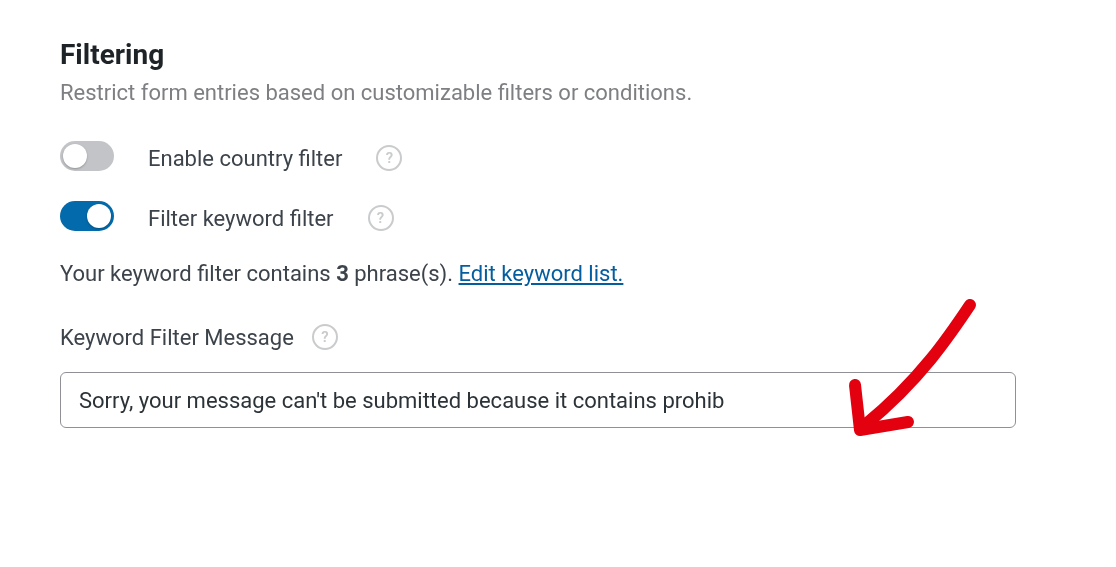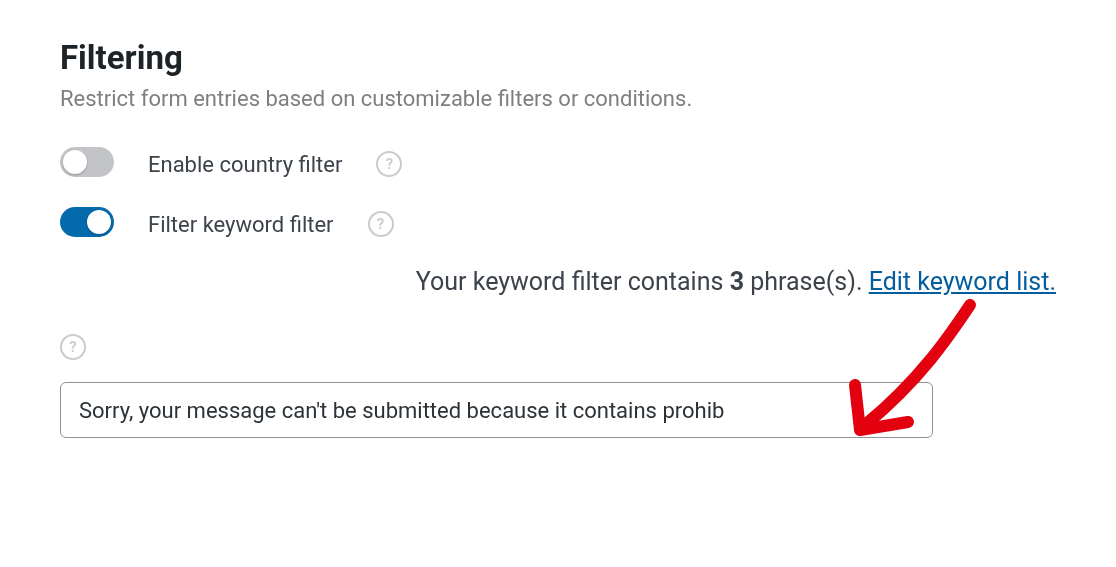--- a/index.html
+++ b/index.html
@@ -7,21 +7,21 @@
     font-family:-apple-system,BlinkMacSystemFont,"Segoe UI",Roboto,Helvetica,Arial,sans-serif;
     background:#fff;
     width:1116px;
     height:567px;
     box-sizing:border-box;
     padding:38px 60px 0 60px;
     color:#3c434a;
     position:relative;
   }
   .section-title{
-    font-size:33px;
+    font-size:28px;
     font-weight:700;
     color:#1d2327;
     margin:0 0 6px 0;
   }
   .section-desc{
     font-size:22px;
     color:#7d7f82;
     margin:9px 0 36px 0;
   }
   .toggle-row{
@@ -63,43 +63,42 @@
     height:22px;
     border:2px solid #c9cbcd;
     border-radius:50%;
     color:#c9cbcd;
     font-size:15px;
     font-weight:600;
     cursor:pointer;
     user-select:none;
   }
   .info-line{
-    font-size:25px;
+    font-size:22px;
     color:#3c434a;
     margin:20px 0 38px 0;
-    text-align:right;
   }
   .info-line strong{font-weight:700;}
   .edit-link{
     color:#035d9e;
     text-decoration:underline;
     cursor:pointer;
   }
   .field-label-row{
     display:flex;
     align-items:center;
     gap:18px;
     margin-bottom:22px;
   }
   .field-label{
     font-size:22px;
     color:#3c434a;
   }
   .text-input{
-    width:873px;
+    width:956px;
     height:56px;
     box-sizing:border-box;
     border:1px solid #8f9196;
     border-radius:6px;
     font-size:22px;
     padding:3px 18px;
     color:#2c3338;
     font-family:inherit;
     outline:none;
   }
@@ -135,20 +134,21 @@
   </div>
   <span class="toggle-label">Filter keyword filter</span>
   <span class="help-icon">?</span>
 </div>
 
 <p class="info-line">
   <span>Your keyword filter contains </span><strong>3</strong><span> phrase(s). </span><a class="edit-link">Edit keyword list.</a>
 </p>
 
 <div class="field-label-row">
+  <span class="field-label">Keyword Filter Message</span>
   <span class="help-icon">?</span>
 </div>
 
 <input type="text" class="text-input" value="Sorry, your message can't be submitted because it contains prohib" style="">
 
 
 <svg class="arrow-annotation" viewBox="0 0 160 160">
   <path d="M140 15 C 120 45, 90 90, 35 135" stroke="#e3000f" stroke-width="12" fill="none" stroke-linecap="round"></path>
   <path d="M25 95 L 30 140 L 78 132" stroke="#e3000f" stroke-width="12" fill="none" stroke-linecap="round" stroke-linejoin="round"></path>
 </svg>

